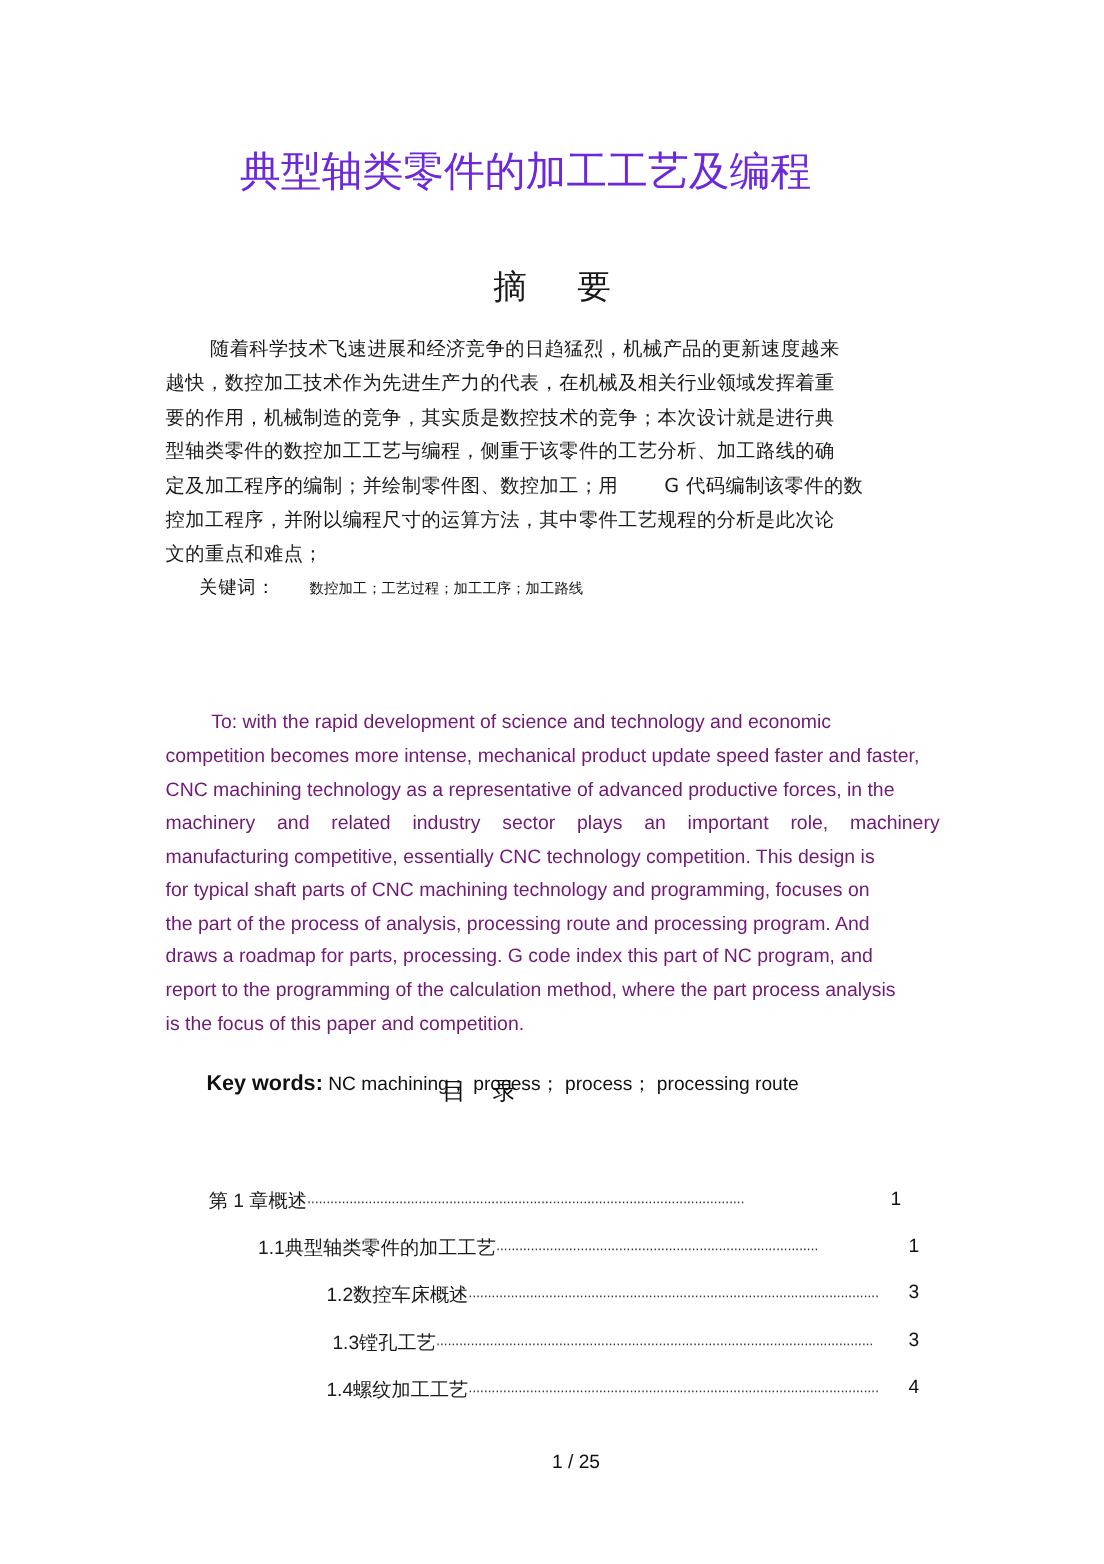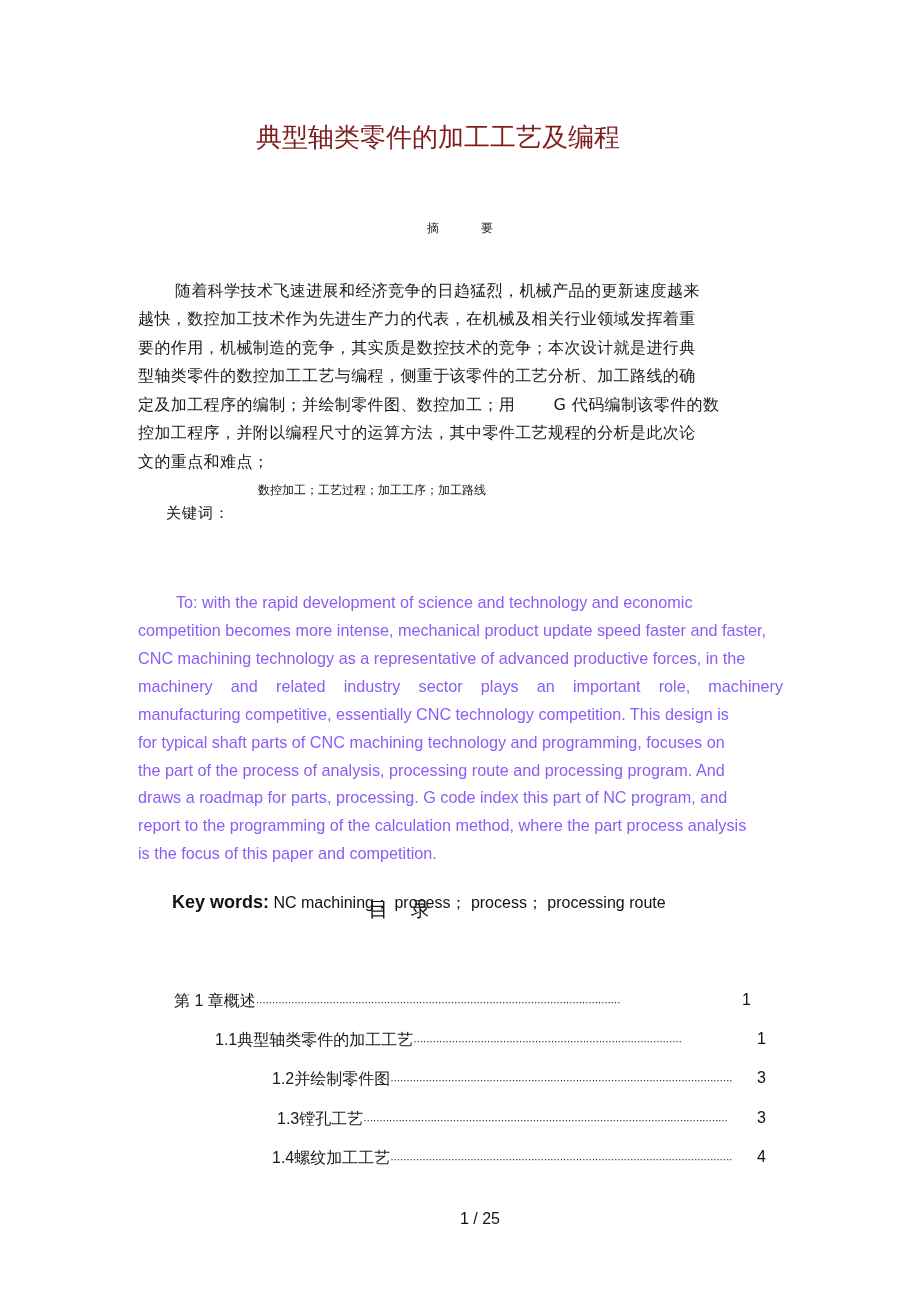--- a/index.html
+++ b/index.html
@@ -1,30 +1,30 @@
 <!DOCTYPE html>
 <html><head>
 <meta charset="utf-8">
 <style>
   html, body { margin: 0; padding: 0; background: #ffffff; }
   body { width: 920px; height: 1303px; position: relative; overflow: hidden; color: #111; }
   .abs { position: absolute; white-space: nowrap; }
 
-  #title { left: 0; width: 876px; top: 120px; text-align: center; font-size: 26px; font-family: "DejaVu Sans", sans-serif; font-weight: 300; color: #7f1d1d; letter-spacing: 0px; }
-  #abstract-heading { left: 0; width: 920px; top: 220px; text-align: center; font-size: 12px; font-family: "DejaVu Sans", sans-serif; color: #1a1a1a; }
+  #title { left: 0; width: 876px; top: 120px; text-align: center; font-size: 34px; font-family: "DejaVu Sans", sans-serif; font-weight: 300; color: #6d28d9; letter-spacing: 0px; }
+  #abstract-heading { left: 0; width: 920px; top: 220px; text-align: center; font-size: 28px; font-family: "DejaVu Sans", sans-serif; color: #1a1a1a; }
   #abstract-heading span { display: inline-block; }
   #abstract-heading .gap { width: 42px; }
 
   .cn-line { left: 138px; font-size: 16px; font-family: "DejaVu Sans", sans-serif; color: #1a1a1a; letter-spacing: 0.4px; }
   .cn-line.indent { left: 175px; }
 
-  #kw-cn-label { left: 166px; top: 504px; font-size: 15px; font-family: "DejaVu Sans", sans-serif; letter-spacing: 1px; }
+  #kw-cn-label { left: 166px; top: 480px; font-size: 15px; font-family: "DejaVu Sans", sans-serif; letter-spacing: 1px; }
   #kw-cn-value { left: 258px; top: 482px; font-size: 12px; font-family: "DejaVu Sans", sans-serif; }
 
-  .en-line { left: 138px; font-size: 16.2px; font-family: "Liberation Sans", sans-serif; color: #8b5cf6; }
+  .en-line { left: 138px; font-size: 16.2px; font-family: "Liberation Sans", sans-serif; color: #701a75; }
   .en-line.indent { left: 176px; }
   .en-line.justify { width: 645px; text-align: justify; text-align-last: justify; white-space: normal; }
 
   #kw-en { left: 172px; top: 870px; font-family: "Liberation Sans", sans-serif; font-size: 16px; margin-top: 22px; }
   #kw-en-label { font-weight: bold; font-size: 18px; }
 
   #toc-heading { left: 0; width: 799px; top: 896px; text-align: center; font-size: 20px; font-family: "DejaVu Sans", sans-serif; }
   #toc-heading .gap { display: inline-block; width: 22px; }
 
   .toc-entry { position: absolute; font-size: 16px; font-family: "DejaVu Sans", sans-serif; color: #1a1a1a; display: flex; align-items: baseline; white-space: nowrap; margin-left: 36px; }
@@ -82,21 +82,21 @@
 
 <div class="toc-entry" style="left:179px; top:1030px;">
   <span class="num">1.1</span>
     <span> 典型轴类零件的加工工艺</span>
     <span class="leader" style="width:268px">··················································································································</span>
 </div>
 <div class="toc-page" style="left:757px; top:1030px;">1</div>
 
 <div class="toc-entry" style="left:236px; top:1069px;">
   <span class="num">1.2</span>
-    <span> 并绘制零件图</span>
+    <span> 数控车床概述</span>
     <span class="leader" style="width:342px">··················································································································</span>
 </div>
 <div class="toc-page" style="left:757px; top:1069px;">3</div>
 
 <div class="toc-entry" style="left:241px; top:1109px;">
   <span class="num">1.3</span>
     <span> 镗孔工艺</span>
     <span class="leader" style="width:370px">··················································································································</span>
 </div>
 <div class="toc-page" style="left:757px; top:1109px;">3</div>

